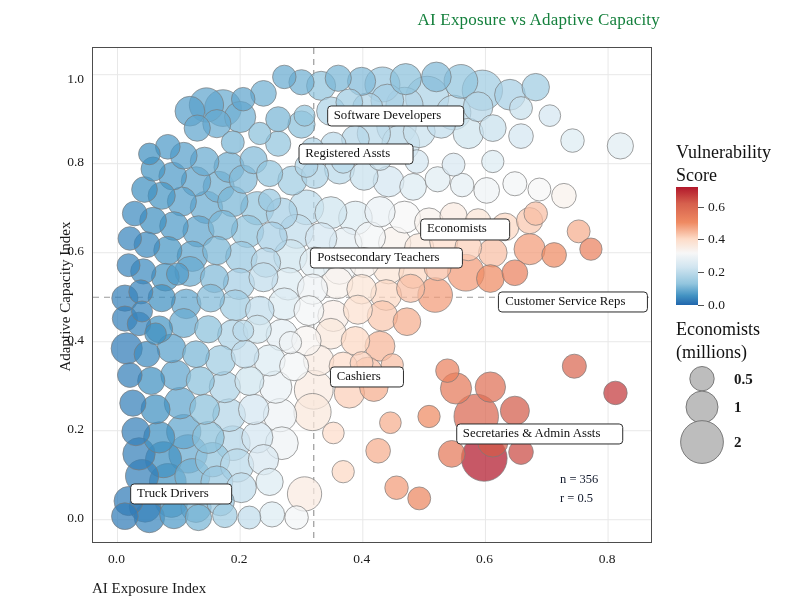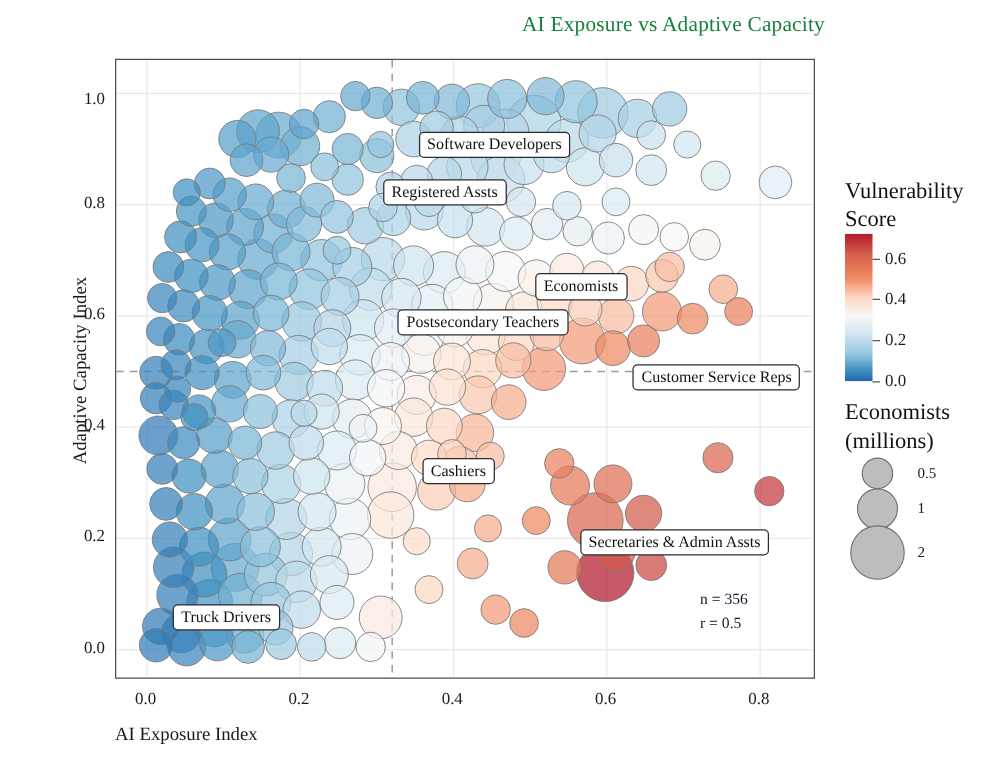--- a/index.html
+++ b/index.html
@@ -81,30 +81,31 @@
   .cbar-tick-label {
     position: absolute;
     left: 32px;
     font-size: 13.5px;
     transform: translateY(-50%);
   }
   #size-legend { position: absolute; left: 676px; top: 358px; }
   .size-label {
     position: absolute;
     left: 58px;
-    font-size: 12px;
+    font-size: 15px;
     transform: translateY(-50%);
+    font-weight: bold;
   }
   
   .point-label {
     position: absolute;
     background: #ffffff;
     border: 1.1px solid #2b2b2b;
     border-radius: 4px;
-    padding: 2px 6px 3px 6px;
+    padding: 2px 22px 3px 6px;
     font-size: 12.8px;
     color: #111111;
     white-space: nowrap;
     line-height: 1.1;
   }
   .stat-note {
     position: absolute;
     font-size: 12.5px;
     color: #0f172a;
     text-align: left;

